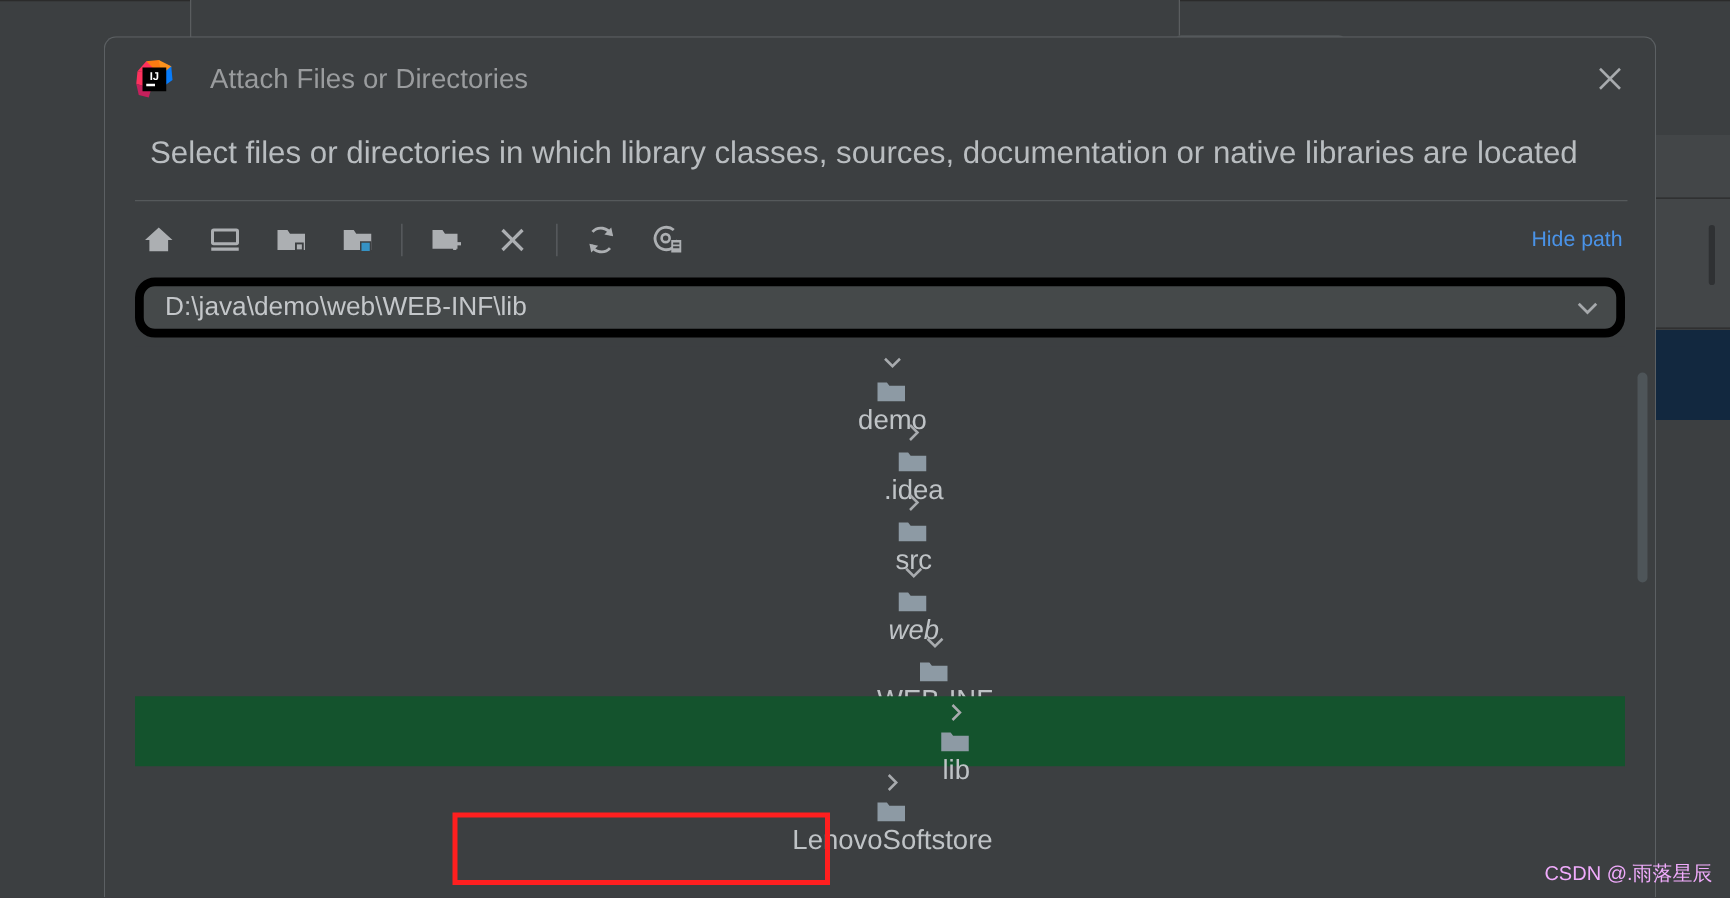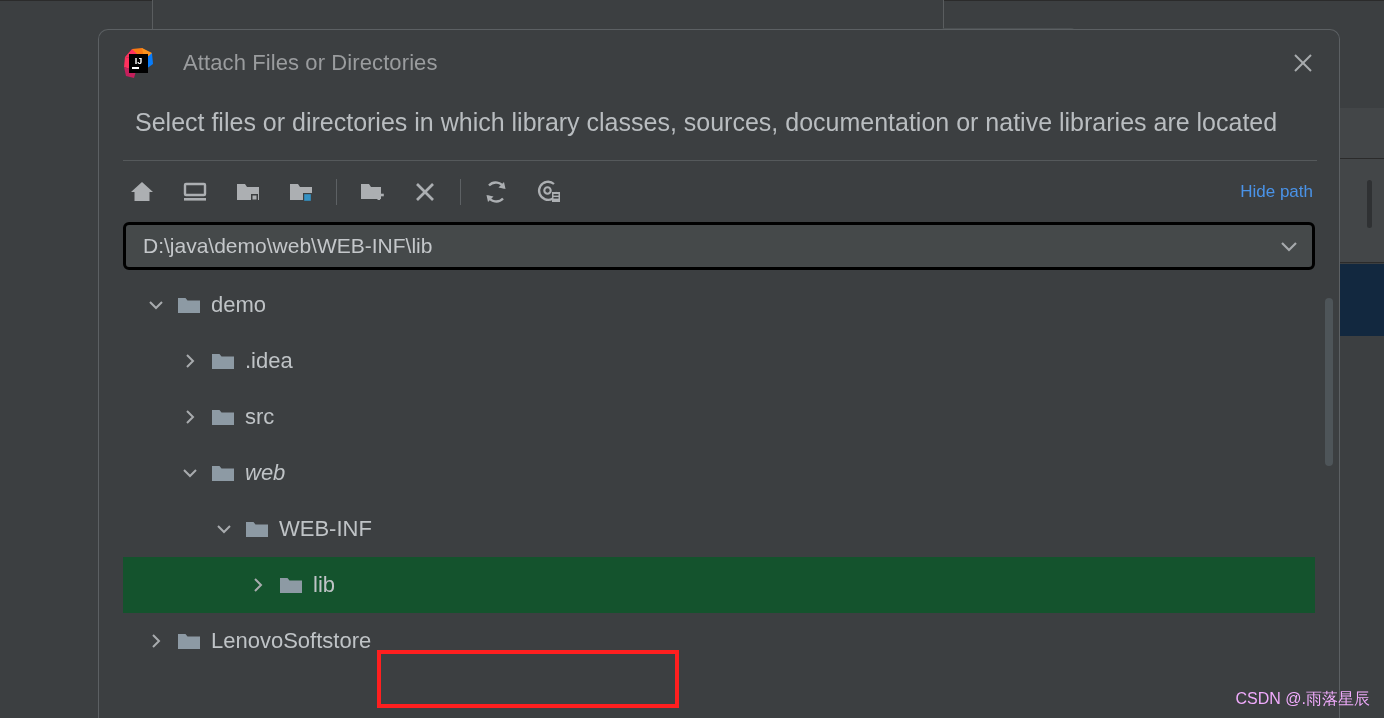--- a/index.html
+++ b/index.html
@@ -76,21 +76,20 @@
   #dialog {
     position: absolute;
     left: 83px; top: 29px;
     width: 1242px; height: 689px;
     background: #3c3f41;
     border: 1px solid #5c6063;
     border-bottom: none;
     border-radius: 10px 10px 0 0;
     box-sizing: border-box;
     overflow: hidden;
-    margin-left: 15px;
   }
 
   
   .titlebar {
     position: relative;
     height: 64px;
   }
   .ij-logo {
     position: absolute;
     left: 23px; top: 17px;
@@ -159,22 +158,22 @@
     padding-right: 4px;
   }
 
   
   .path-field {
     position: absolute;
     left: 24px; top: 192px;
     width: 1192px; height: 48px;
     box-sizing: border-box;
     background: #45494a;
-    border: 3px solid #000000;
-    border-radius: 6px;
+    border: 7px solid #000000;
+    border-radius: 16px;
     display: flex;
     align-items: center;
   }
   .path-text {
     flex: 1;
     padding-left: 17px;
     font-size: 21px;
     color: #c4c7ca;
     white-space: nowrap;
     overflow: hidden;
@@ -193,20 +192,21 @@
     background: #3c3f41;
     overflow: hidden;
   }
   .tree-row {
     position: relative;
     height: 56px;
     display: flex;
     align-items: center;
     cursor: pointer;
     white-space: nowrap;
+    flex-direction: column;
   }
   .tree-row.selected { background: #14532d; }
   .tree-arrow {
     width: 26px; height: 26px;
     display: flex; align-items: center; justify-content: center;
     flex: 0 0 auto;
   }
   .folder-ico {
     margin: 0 10px 0 8px;
     flex: 0 0 auto;

